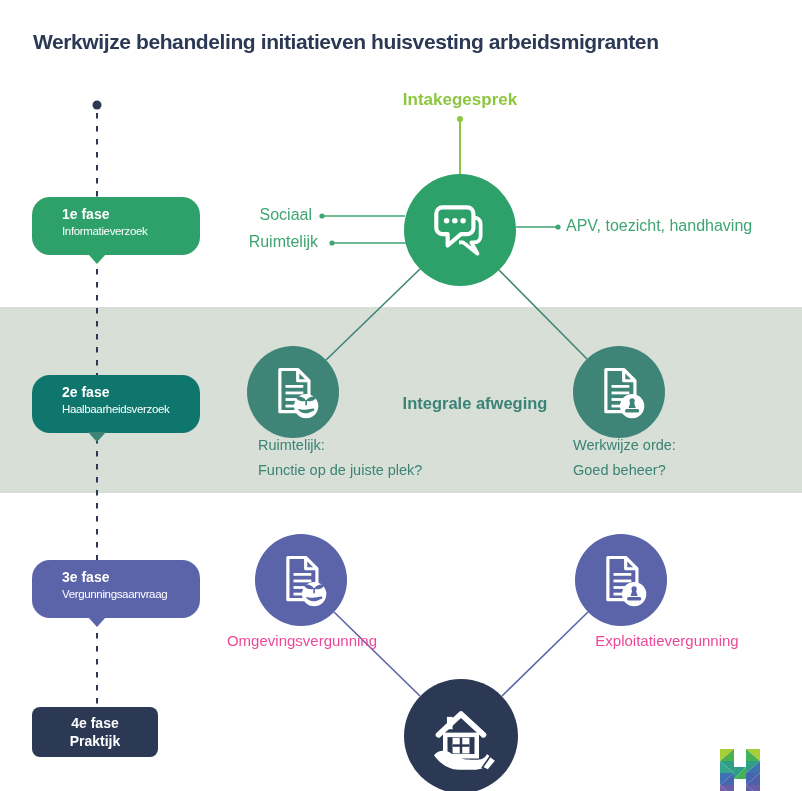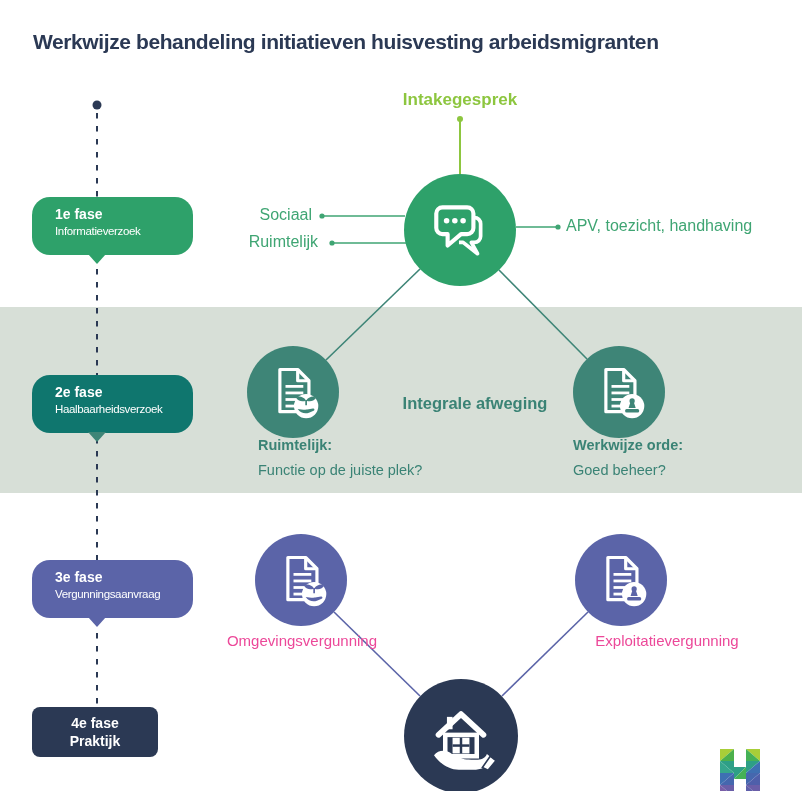--- a/index.html
+++ b/index.html
@@ -13,21 +13,21 @@
     left:33px;top:18px;width:720px;
     font-size:21px;font-weight:bold;letter-spacing:-0.4px;color:#2B3954;
   }
   
   .band{left:0;top:295px;width:802px;height:186px;background:#D7DFD7;}
   
   #connectors{left:0;top:0;}
   
   .fase{
     left:32px;width:130px;height:50px;border-radius:18px;color:#fff;
-    padding:8px 8px 0 23px;box-sizing:content-box;z-index:3;
+    padding:8px 8px 0 30px;box-sizing:content-box;z-index:3;
   }
   .fase .tail{
     position:absolute;bottom:-9px;left:56px;width:0;height:0;
     border-left:9px solid transparent;border-right:9px solid transparent;
     border-top:10px solid #000;
   }
   .fase-label{font-size:14px;font-weight:bold;line-height:18px;}
   .fase-sublabel{font-size:11.5px;letter-spacing:-0.35px;line-height:16px;}
   .fase1{background:#2EA16A;top:185px;}
   .fase1 .tail{border-top-color:#2EA16A;}
@@ -57,21 +57,21 @@
   
   .intake-title{left:380px;top:78px;width:160px;text-align:center;
     font-size:17px;font-weight:bold;color:#8DC63F;}
   .lbl-green{font-size:16px;color:#3FA573;}
   .lbl-sociaal{left:212px;top:194px;width:100px;text-align:right;}
   .lbl-ruimtelijk{left:212px;top:221px;width:106px;text-align:right;}
   .lbl-apv{left:566px;top:205px;width:230px;}
   .integrale{left:385px;top:382px;width:180px;text-align:center;
     font-size:16.5px;font-weight:bold;color:#3A8375;}
   .qblock{color:#3A8375;font-size:14.5px;line-height:25px;}
-  .qblock .qtitle{font-weight:bold;}
+  .qblock .qtitle{font-weight:normal;}
   .q-left{left:258px;top:421px;width:220px;}
   .q-right{left:573px;top:421px;width:200px;}
   .permit-lbl{font-size:15px;color:#ec4899;text-align:center;}
   .permit-left{left:196px;top:620px;width:212px;}
   .permit-right{left:591px;top:620px;width:152px;}
   .logo{left:716px;top:733px;}
 </style>
 </head>
 <body>
 

